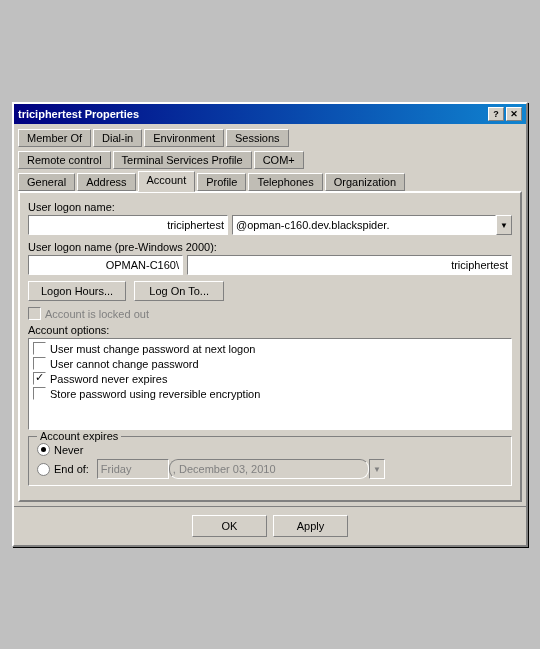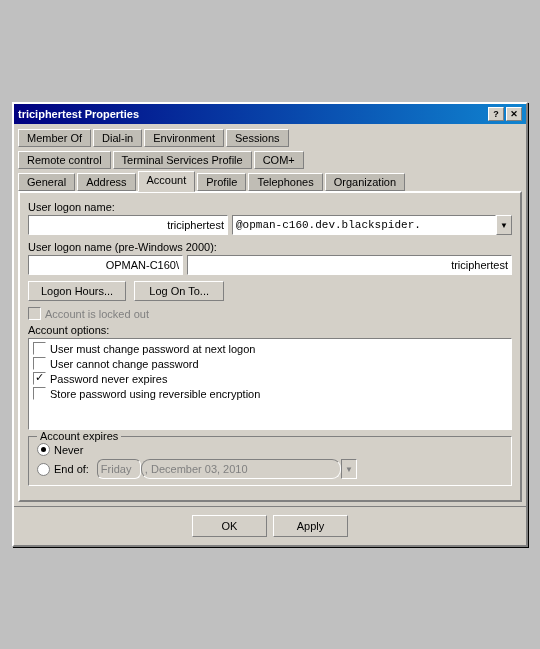--- a/index.html
+++ b/index.html
@@ -104,21 +104,21 @@
       display: flex;
       flex: 1;
       align-items: center;
     }
     .dropdown-input {
       background: white;
       border: 1px solid;
       border-color: #808080 #ffffff #ffffff #808080;
       padding: 1px 3px;
       font-size: 11px;
-      font-family: Liberation Mono, monospace;
+      font-family: Liberation Sans, sans-serif;
       height: 20px;
       flex: 1;
     }
     .dropdown-btn {
       width: 16px;
       height: 20px;
       background: #d4d0c8;
       border: 1px solid;
       border-color: #ffffff #808080 #808080 #ffffff;
       display: flex;
@@ -257,21 +257,21 @@
     .date-dropdown {
       background: #d4d0c8;
       border: 1px solid;
       border-color: #808080 #ffffff #ffffff #808080;
       padding: 1px 3px;
       font-size: 11px;
       font-family: inherit;
       height: 20px;
       color: #808080;
     }
-    .date-dropdown.day { width: 44px; border-radius: 6px; }
+    .date-dropdown.day { width: 72px; }
     .date-dropdown.date-full { width: 200px; border-radius: 9px; }
     .date-dropdown-btn {
       width: 16px;
       height: 20px;
       background: #d4d0c8;
       border: 1px solid;
       border-color: #808080 #ffffff #ffffff #808080;
       display: flex;
       align-items: center;
       justify-content: center;

